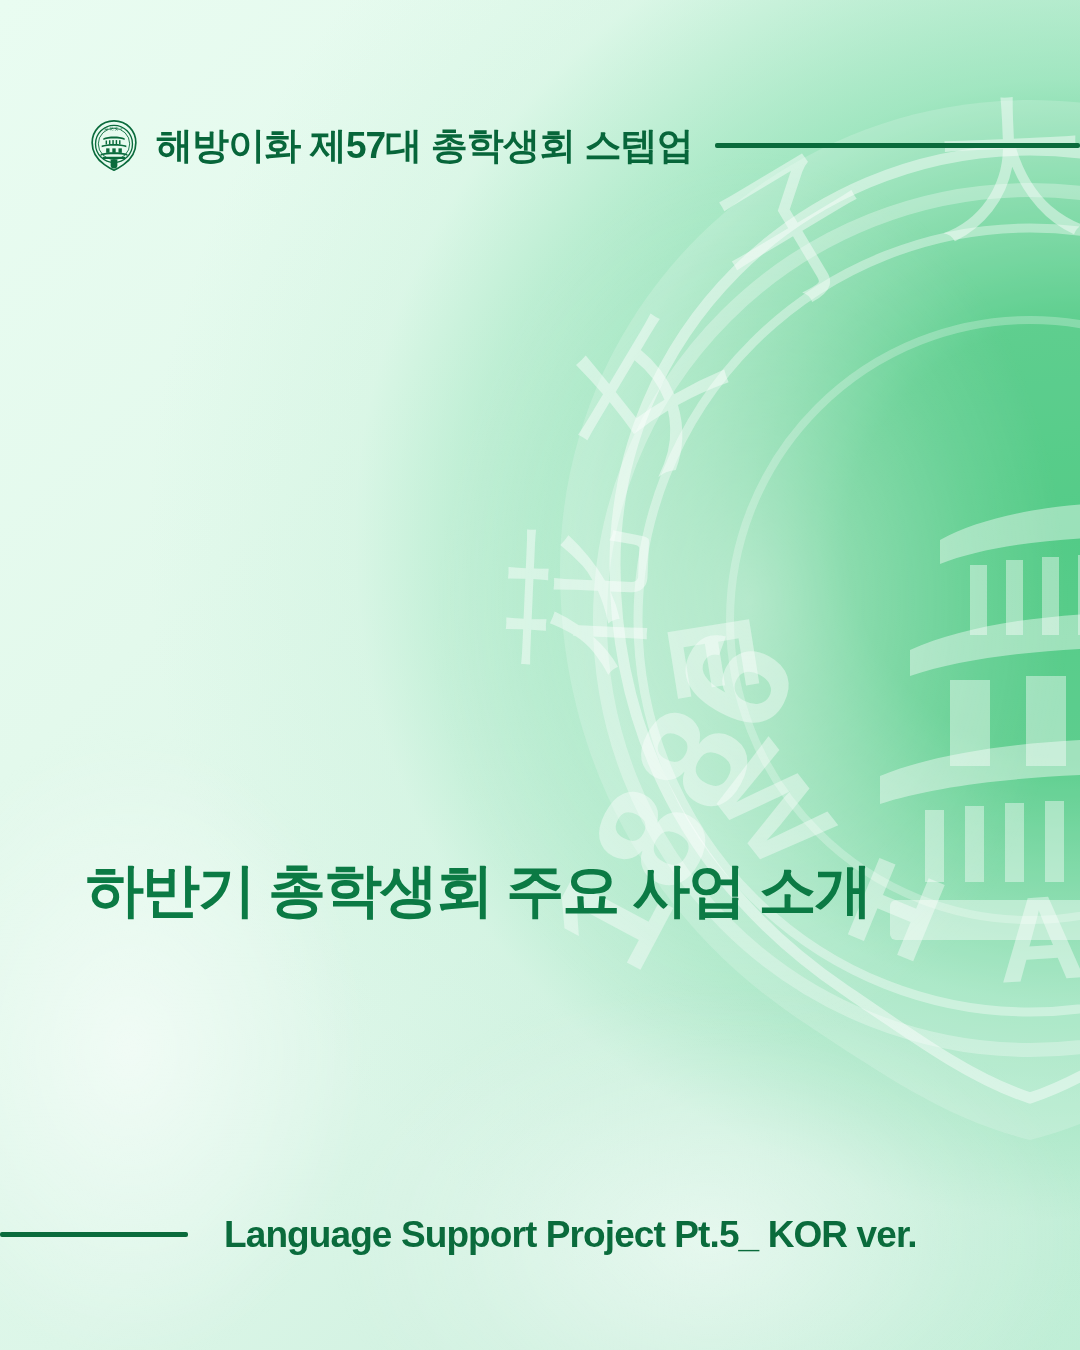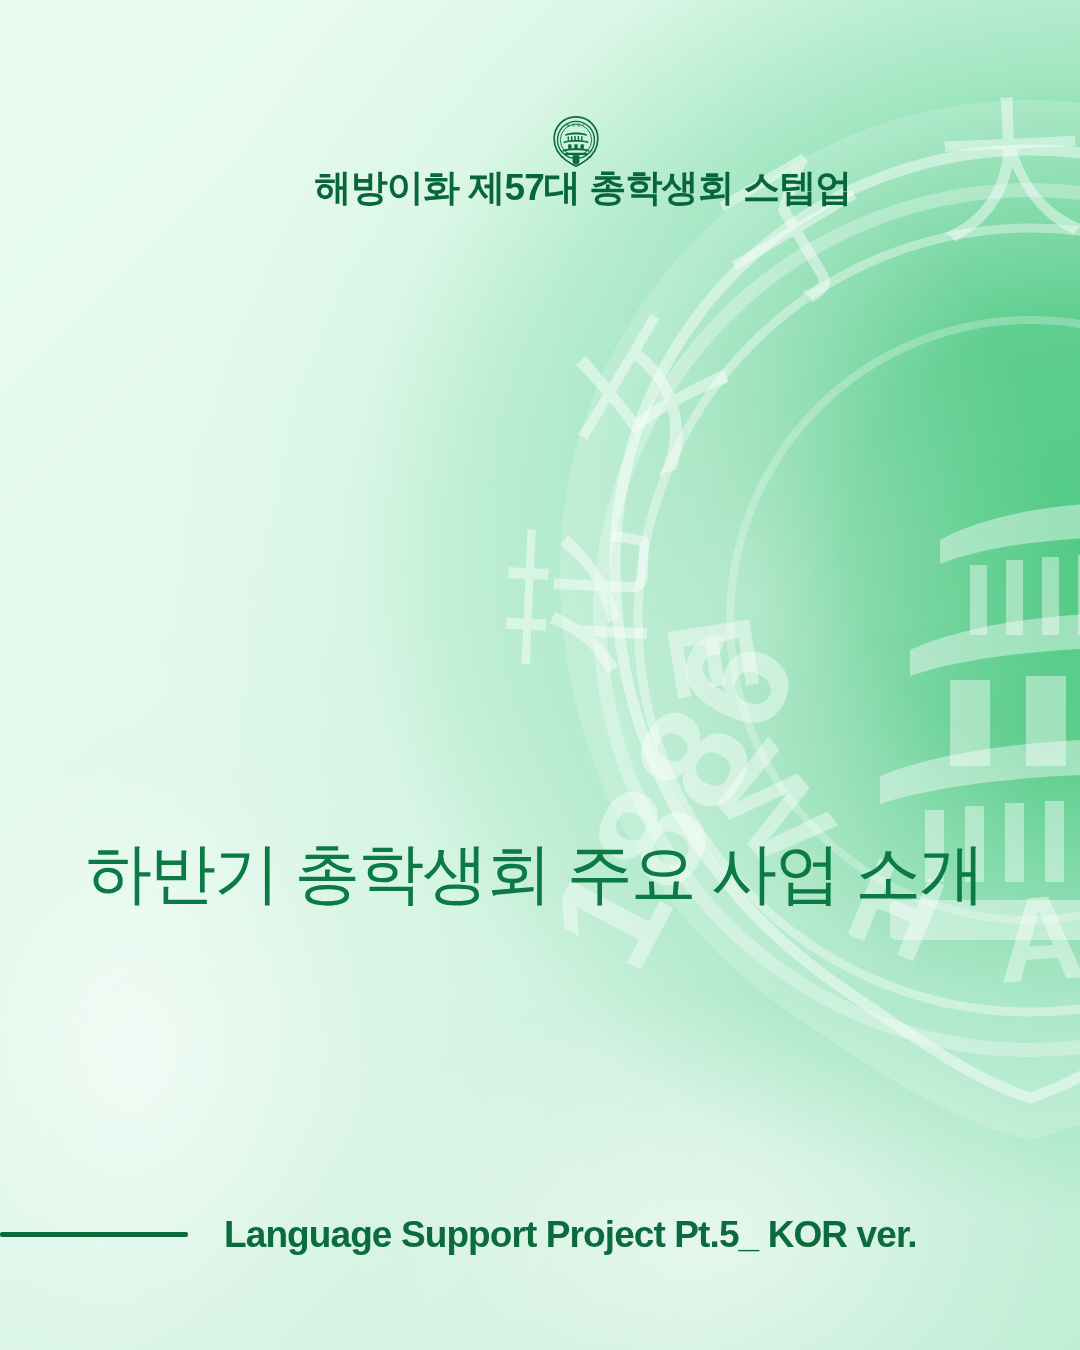--- a/index.html
+++ b/index.html
@@ -52,21 +52,20 @@
     border-radius:50%;
   }
 
   
   .header{
     position:absolute;
     left:86px; top:113px;
     display:flex;align-items:center;
     height:64px;
     width:994px;
-    flex-direction:column;
   }
   .emblem{
     width:56px;height:56px;flex:0 0 56px;margin-right:14px;
   }
   .emblem svg{display:block;width:56px;height:56px;}
   .header-title{
     font-size:37px;
     font-weight:700;
     letter-spacing:-0.9px;
     color:#07663a;
@@ -93,23 +92,23 @@
     line-height:74px;
     color:#07663a;
     letter-spacing:-1.9px;
     white-space:nowrap;
     font-stretch:condensed;
     transform:scaleX(0.985);
     transform-origin:left center;
   }
   .subhead{
     position:absolute;
-    left:86px; top:837px;
-    font-size:66px;
-    font-weight:400;
+    left:86px; top:858px;
+    font-size:58px;
+    font-weight:700;
     line-height:1.1;
     letter-spacing:-2px;
     color:#0b7a44;
     white-space:nowrap;
   }
 
   
   .footer{
     position:absolute;
     left:0; top:1205px;

